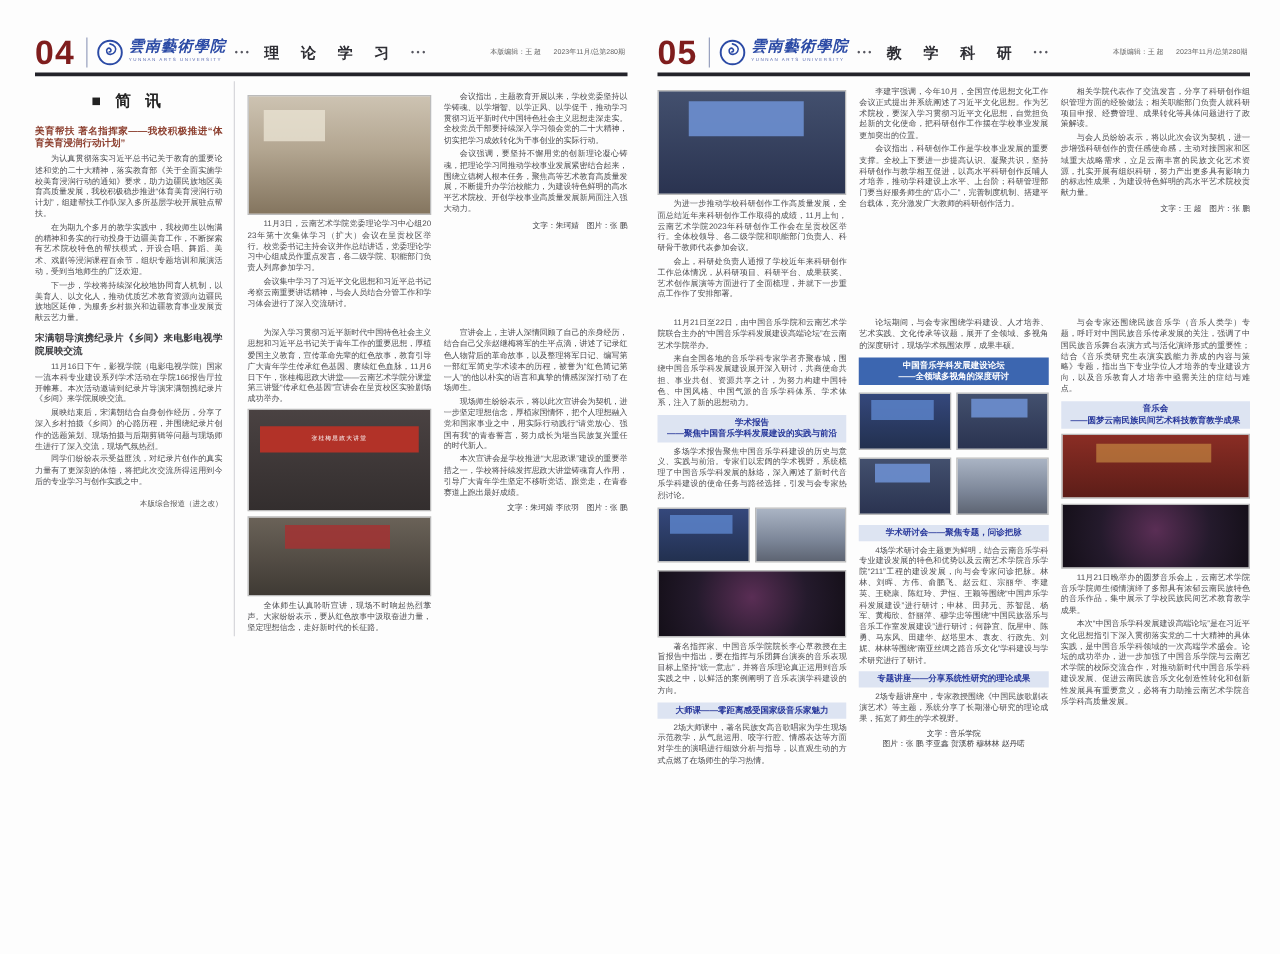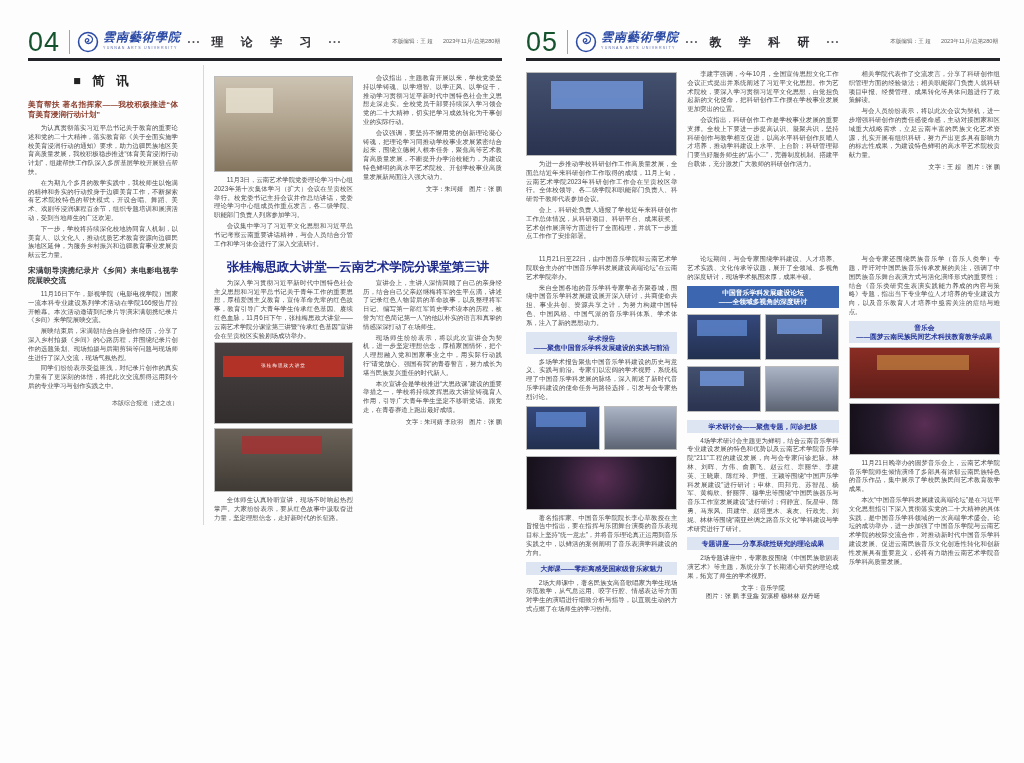--- a/index.html
+++ b/index.html
@@ -4,21 +4,21 @@
 <style>
   html,body{margin:0;padding:0;background:#ffffff;width:1024px;height:763px;overflow:hidden;
     font-family:"Liberation Sans","DejaVu Sans",sans-serif;-webkit-font-smoothing:antialiased;}
   .sheet{position:absolute;top:0;left:0;width:1024px;height:763px;background:#fdfdfd;}
   .page{position:absolute;top:26px;width:474px;height:715px;background:#fdfdfd;}
   #page04{left:28px;}
   #page05{left:526px;}
 
   
   .phead{height:32px;border-bottom:3px solid #23232a;display:flex;align-items:center;position:relative;}
-  .pnum{font-size:27px;font-weight:normal;color:#14532d;letter-spacing:1px;line-height:30px;}
+  .pnum{font-size:27px;font-weight:bold;color:#7f1d1d;letter-spacing:1px;line-height:30px;}
   .phead-sep{width:1px;height:24px;background:#9aa3c0;margin:0 7px 0 9px;}
   .logo{display:flex;align-items:center;gap:4px;}
   .logo-seal{width:22px;height:22px;flex:0 0 auto;}
   .logo-txt{display:flex;flex-direction:column;line-height:10px;}
   .logo-cn{font-family:"Liberation Serif","DejaVu Serif",serif;font-style:italic;font-weight:bold;
     color:#2b4aa5;font-size:12px;letter-spacing:1px;text-align:center;}
   .logo-en{font-size:3.6px;color:#5a6bb0;letter-spacing:1.2px;margin-top:1px;}
   .sec-title{position:absolute;left:0;right:0;text-align:center;top:8px;font-weight:bold;
     color:#2e2e34;font-size:12px;letter-spacing:7px;}
   .sec-title .dots{font-size:7px;color:#55555e;letter-spacing:2px;vertical-align:2px;}
@@ -36,21 +36,21 @@
   
   .headline{font-weight:bold;color:#1e2b8c;text-align:center;}
   .hl-l{display:block;}
   .h-a1 .hl-l{font-size:14.5px;line-height:17px;}
   .h-a2 .hl-l{font-size:12.5px;line-height:15.5px;}
   .h-b1 .hl-l{font-size:14px;line-height:17px;}
   .h-b2 .hl-l1{display:block;font-size:12.5px;line-height:15px;}
   .h-b2 .hl-l2{display:block;font-size:14px;line-height:17px;}
 
   
-  .briefs{width:150px;flex:0 0 150px;border-right:1px solid #d8d8dc;padding-right:25px;}
+  .briefs{width:150px;flex:0 0 150px;border-right:1px solid #d8d8dc;padding-right:9px;}
   .briefs-h{font-size:12.5px;font-weight:bold;color:#222;text-align:center;letter-spacing:4px;margin:8px 0 10px;}
   .brief-title{font-size:7.6px;font-weight:bold;line-height:10px;margin:6px 0 4px;text-align:justify;}
   .brief-title.red{color:#8d4030;}
   .brief-title.dark{color:#3c3c40;}
   .brief-foot{font-size:6px;color:#555;text-align:right;margin-top:8px;}
 
   
   .banner{background:#dde4f2;color:#27379b;font-weight:bold;font-size:6.8px;line-height:9px;
     text-align:center;padding:2px 1px;margin:4px 0;}
   .banner span{display:block;}
@@ -145,21 +145,20 @@
                   <p class="para">会议指出，主题教育开展以来，学校党委坚持以学铸魂、以学增智、以学正风、以学促干，推动学习贯彻习近平新时代中国特色社会主义思想走深走实。全校党员干部要持续深入学习领会党的二十大精神，切实把学习成效转化为干事创业的实际行动。</p>
                   <p class="para">会议强调，要坚持不懈用党的创新理论凝心铸魂，把理论学习同推动学校事业发展紧密结合起来，围绕立德树人根本任务，聚焦高等艺术教育高质量发展，不断提升办学治校能力，为建设特色鲜明的高水平艺术院校、开创学校事业高质量发展新局面注入强大动力。</p>
                 </div>
               <div class="byline">文字：朱珂婧　图片：张 鹏</div>
             </div>
           </div>
         </div>
 
         <div class="art" style="margin-top:10px;">
           <div class="headline h-a2">
-            <span class="hl-l">张桂梅思政大讲堂—云南艺术学院分课堂第三讲</span>
           </div>
           <div class="spacer-s"></div>
           <div class="cols">
             <div class="col">
               <div>
                   <p class="para">为深入学习贯彻习近平新时代中国特色社会主义思想和习近平总书记关于青年工作的重要思想，厚植爱国主义教育，宣传革命先辈的红色故事，教育引导广大青年学生传承红色基因、赓续红色血脉，11月6日下午，张桂梅思政大讲堂——云南艺术学院分课堂第三讲暨“传承红色基因”宣讲会在呈贡校区实验剧场成功举办。</p>
                 </div>
               <div class="photo ph-stage-red" style="height:80px;">
                 <div class="ph-band">张桂梅思政大讲堂</div>
               </div>

